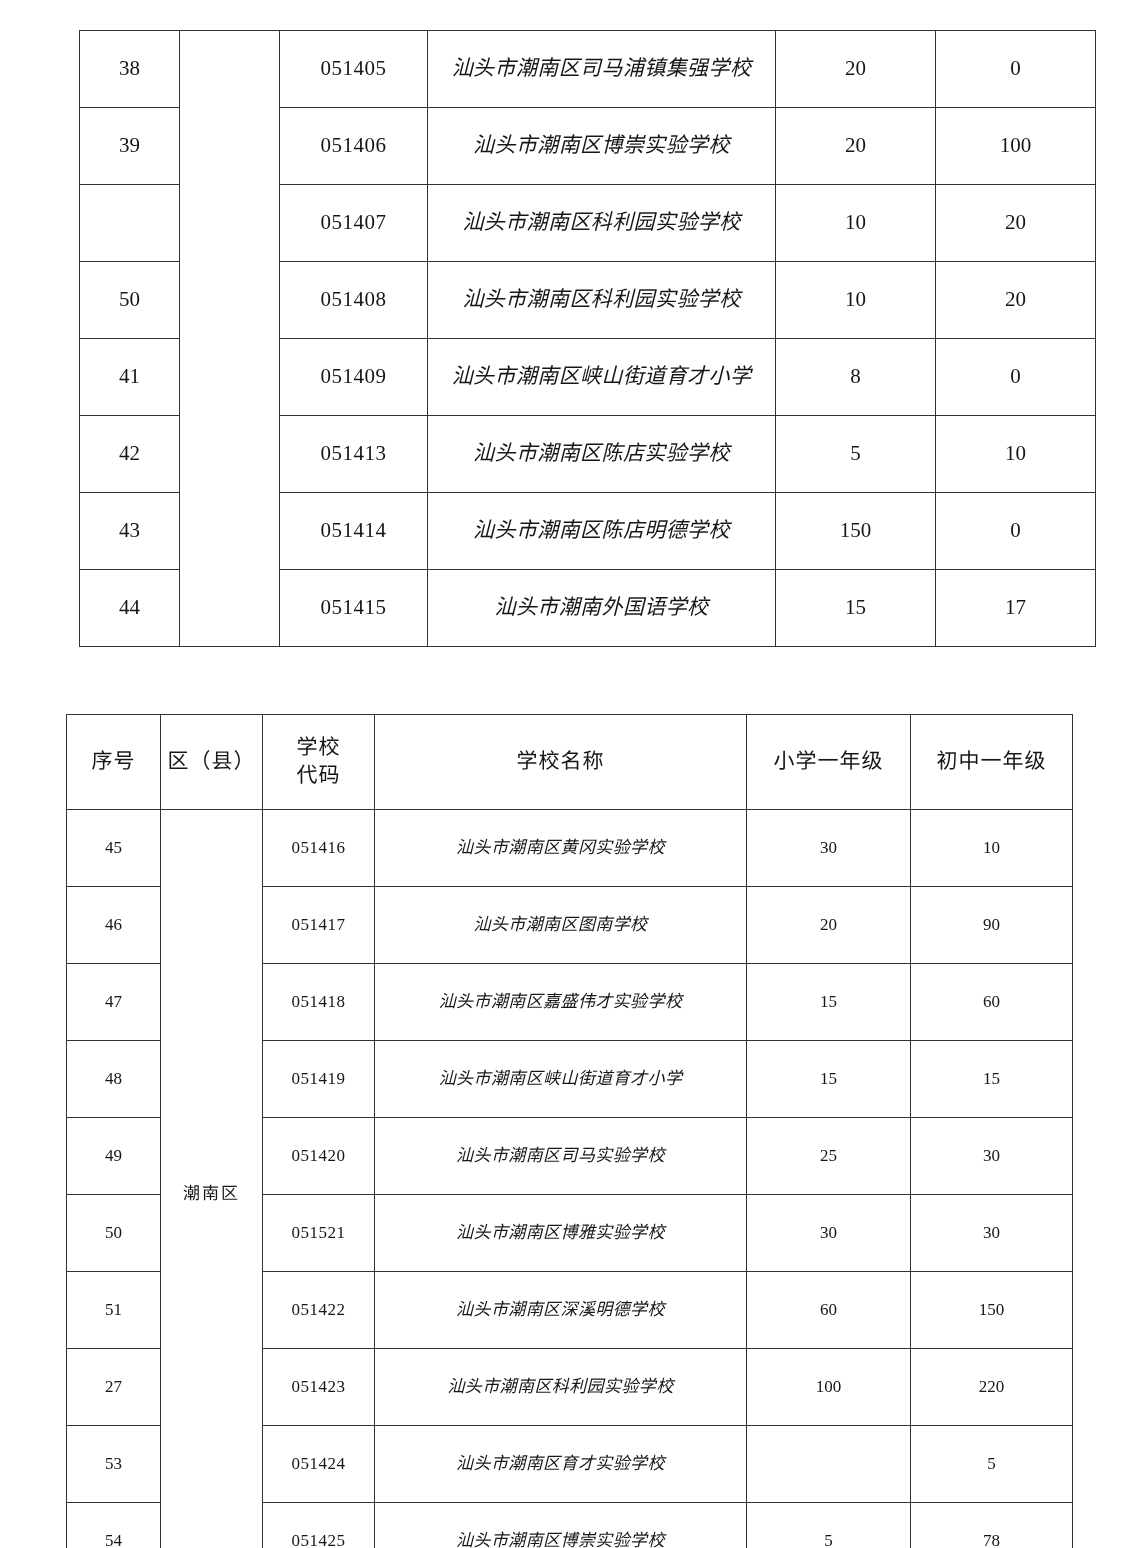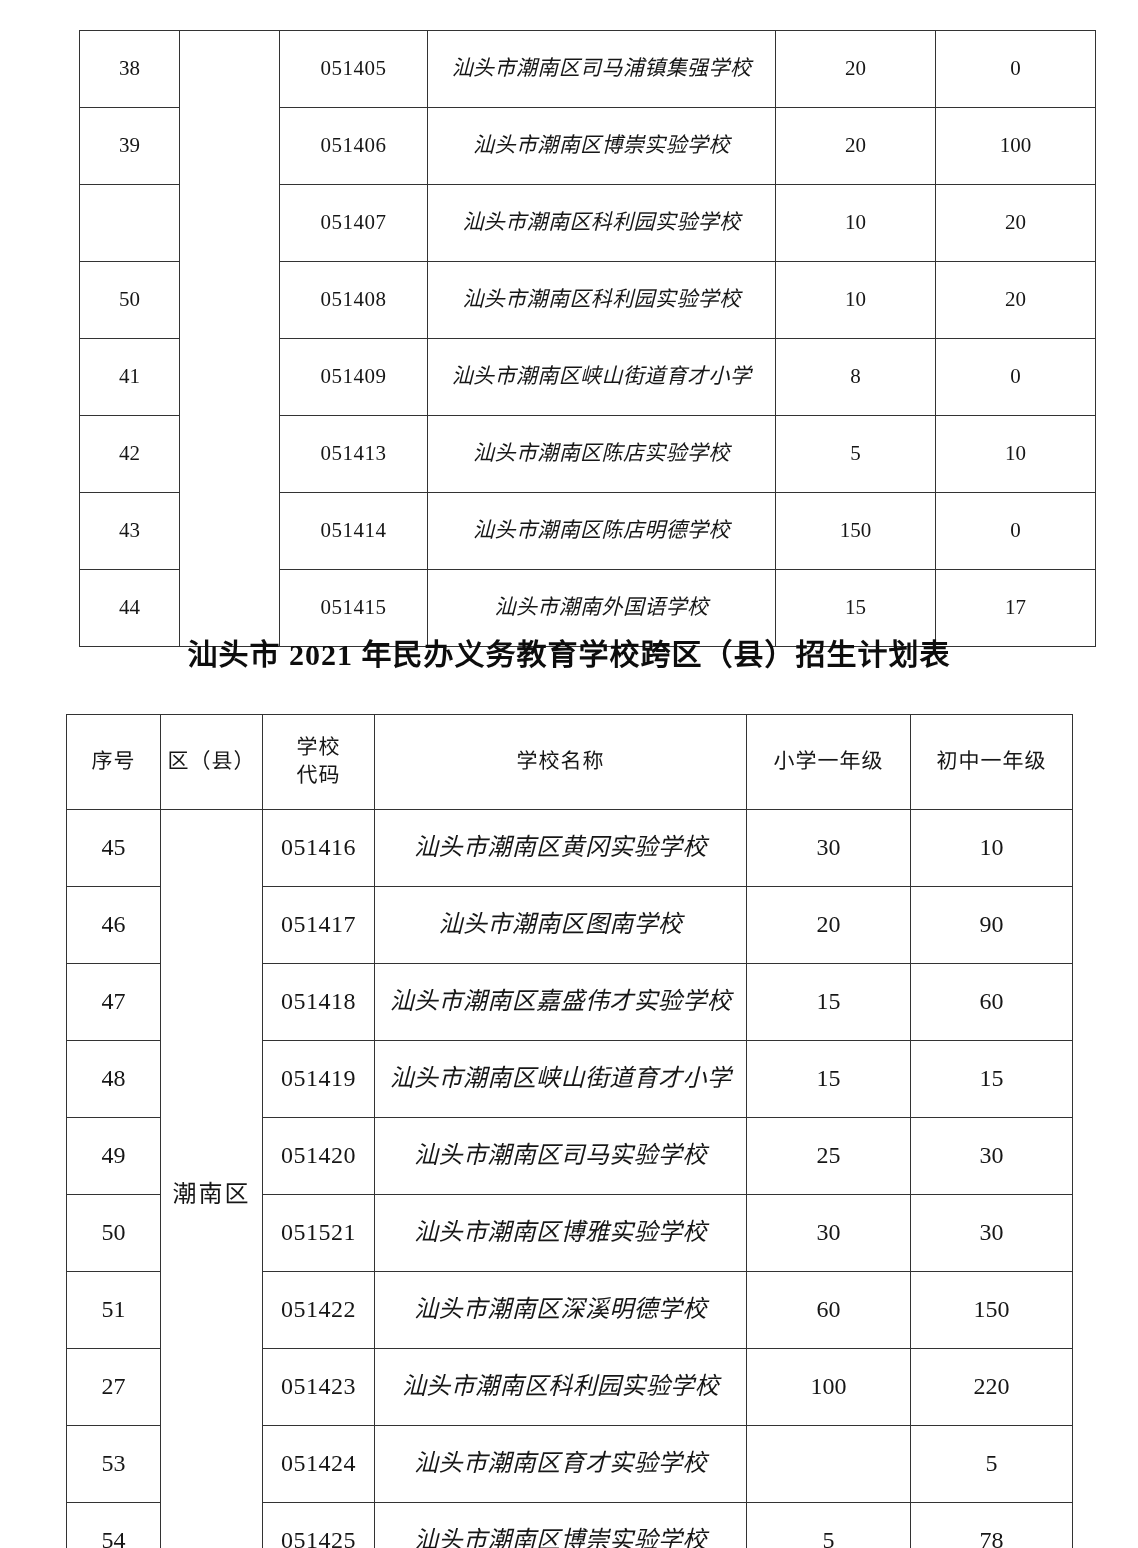--- a/index.html
+++ b/index.html
@@ -87,21 +87,21 @@
     width: 1006px;
   }
   table.sheet2 {
     border-collapse: collapse;
     table-layout: fixed;
     width: 100%;
   }
   table.sheet2 td, table.sheet2 th {
     border: 1px solid #333333;
     padding: 4px 6px;
-    font-size: 24px;
+    font-size: 17px;
     line-height: 1.32;
     text-align: center;
     vertical-align: middle;
     font-weight: normal;
     color: #161616;
     font-family: "Liberation Serif", "DejaVu Serif", serif;
   }
   table.sheet2 thead th {
     height: 86px;
     font-size: 21px;
@@ -190,21 +190,20 @@
           <td>44</td>
           <td class="code-cell">051415</td>
           <td class="name-cell">汕头市潮南外国语学校</td>
           <td>15</td>
           <td>17</td>
         </tr>
       </tbody>
     </table>
   </div>
 
-  <div class="doc-title">汕头市 2021 年民办义务教育学校跨区（县）招生计划表</div>
 
   <div class="table-wrap-bottom">
     <table class="sheet2">
       <colgroup>
         <col class="d-seq">
           <col class="d-dist">
           <col class="d-code">
           <col class="d-name">
           <col class="d-prim">
           <col class="d-jun">

